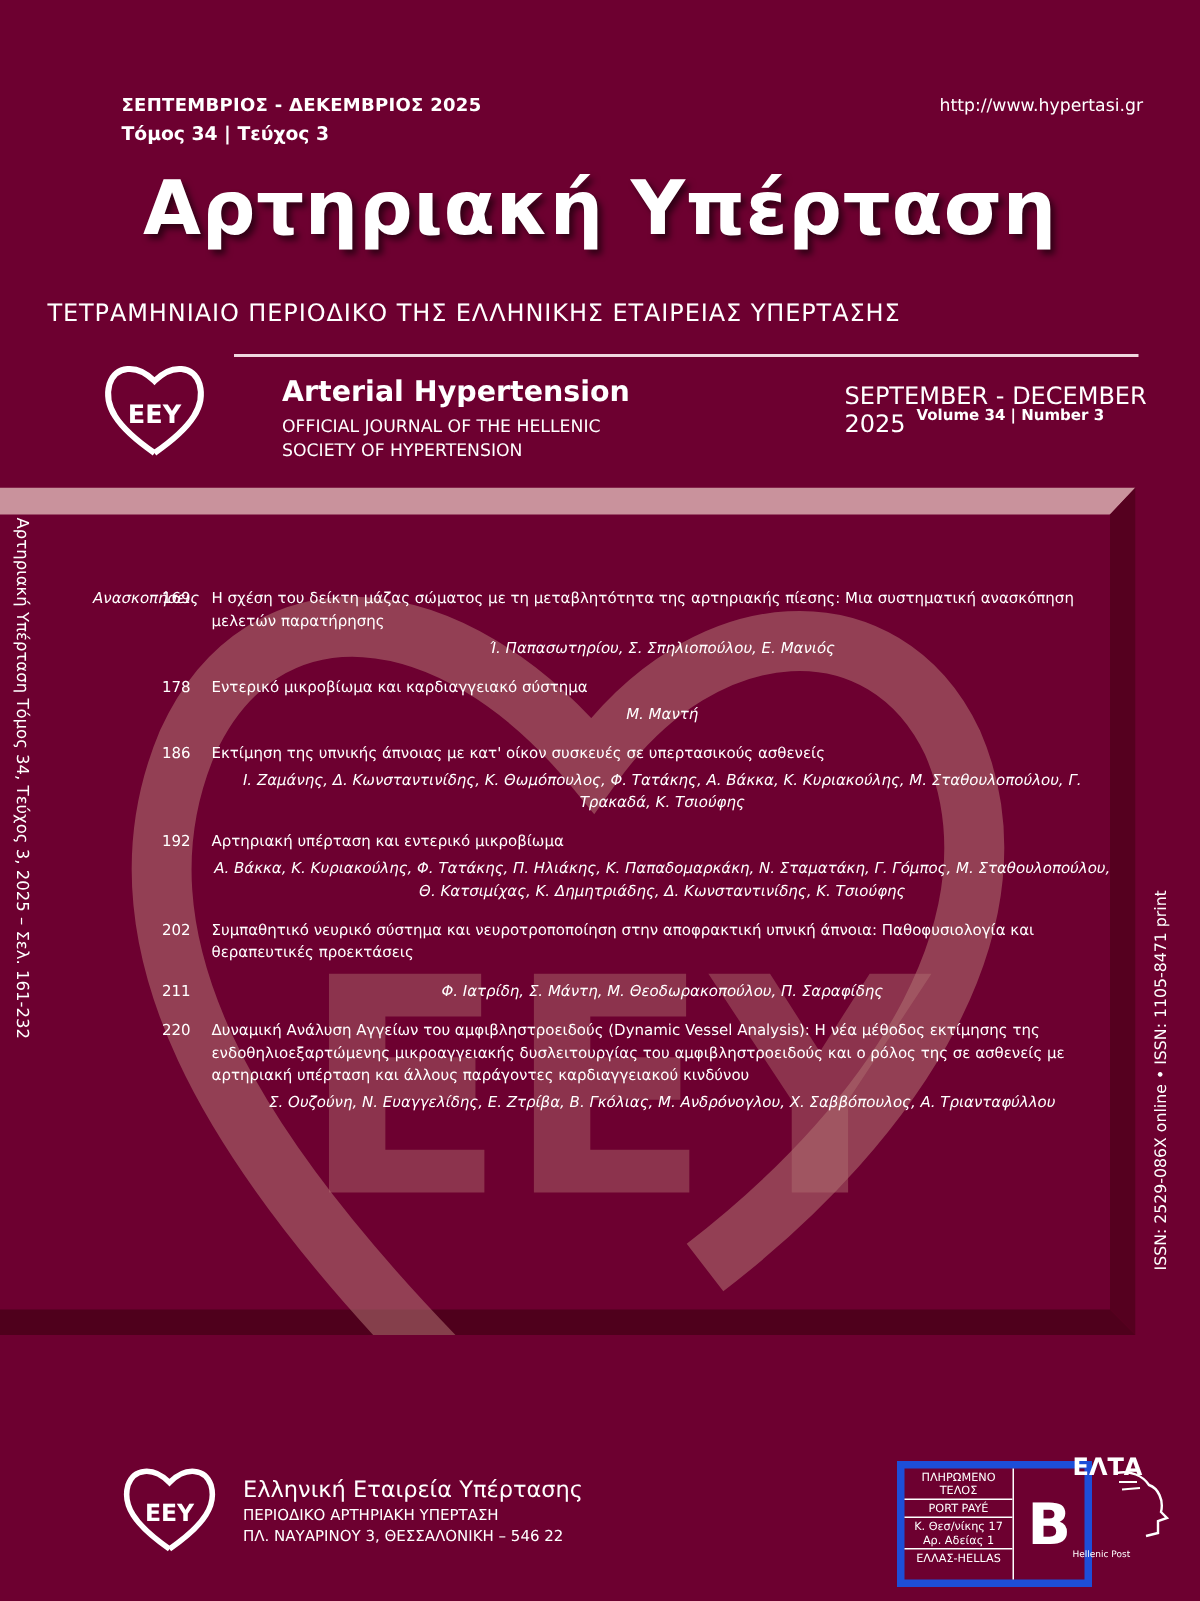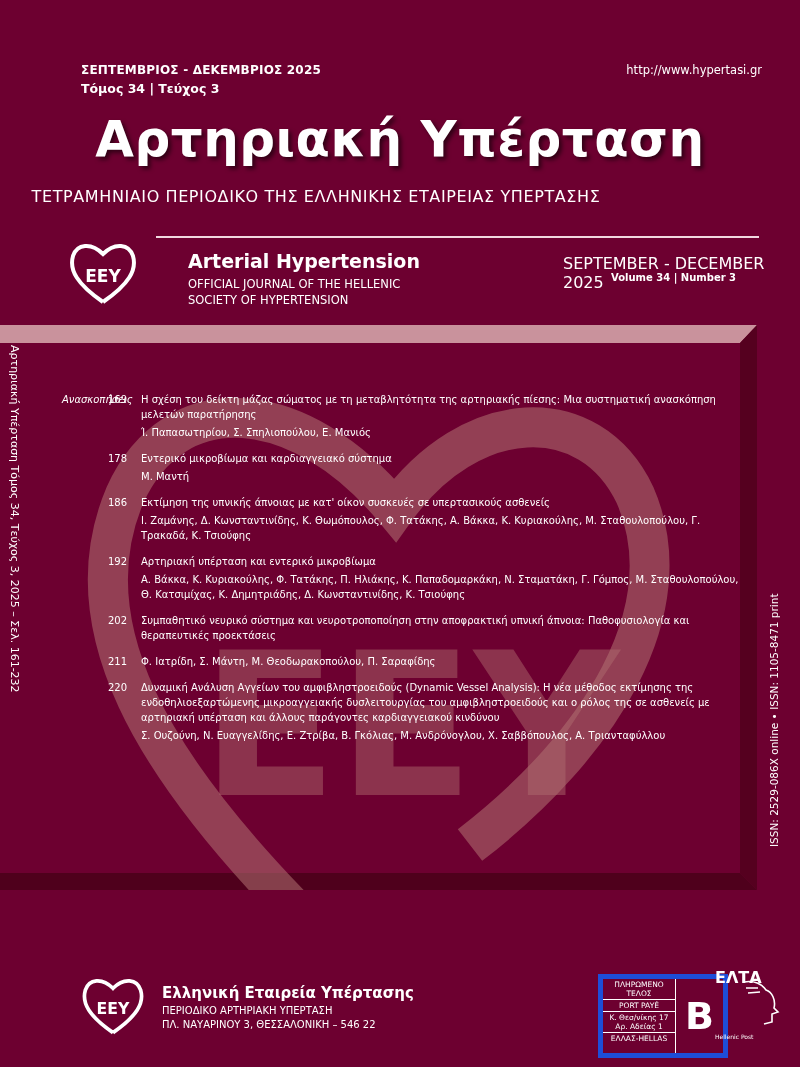--- a/index.html
+++ b/index.html
@@ -2,40 +2,40 @@
 <html><head>
 <meta charset="utf-8">
 <style>
   html, body { margin:0; padding:0; }
   body { width:800px; height:1067px; background:#6d0030; position:relative; overflow:hidden; font-family:"DejaVu Sans", sans-serif; color:#fff; }
   .abs { position:absolute; }
   .date-gr { left:81px; top:63px; font-size:12px; letter-spacing:0.2px;font-weight:bold; }
   .vol-gr { left:81px; top:81px; font-size:12.5px; font-weight:bold; }
   .url { right:38px; top:63px; font-size:11.5px; }
   .title { left:0; width:800px; top:110px; text-align:center; font-size:50px; font-weight:bold; letter-spacing:0.5px; text-shadow:3px 3px 4px rgba(0,0,0,0.55); }
-  .subtitle { left:0; width:632px; top:187px; text-align:center; font-size:16px; letter-spacing:0.6px; }
+  .subtitle { left:0; width:632px; top:199px; text-align:center; font-size:16px; letter-spacing:0.6px; }
   .hr { left:156px; top:236px; width:603px; height:2px; background:#f0d8df; }
   .logo { left:63px; top:232px; width:80px; height:78px; }
   .en-title { left:188px; top:250px; font-size:19px; font-weight:bold; }
   .en-official { left:188px; top:276px; font-size:11.5px; line-height:16px; }
   .en-date { left:563px; top:254px; font-size:16px; }
   .en-vol { left:563px; top:272px; font-size:10px; font-weight:bold;margin-left:48px; }
   .spine-left { left:3px; top:345px; width:18px; height:460px; }
   .spine-left span { position:absolute; left:0; top:0; transform-origin:0 0; transform:translate(18px,0) rotate(90deg); white-space:nowrap; font-size:11px; }
   .spine-right { left:760px; top:565px; width:30px; height:290px; }
   .spine-right span { position:absolute; left:0; top:0; transform-origin:0 0; transform:translate(8px,282px) rotate(-90deg); white-space:nowrap; font-size:10.5px; }
   .panel { left:0; top:325px; width:757px; height:565px; }
   .toc { left:62px; top:392px; width:680px; font-size:10px; line-height:15px; }
   .section-label { position:absolute; left:0; top:0; font-style:italic; }
   .entry { position:relative; margin-left:46px; padding-left:33px; margin-bottom:11px; }
   .entry .page { position:absolute; left:0; top:0; width:26px; }
   .entry .etitle { display:block; }
-  .entry .eauth { display:block; margin-top:3px; }
+  .entry .eauth { display:block; font-style:italic; margin-top:3px;text-align:center; }
   .footer-logo { left:75px; top:968px; width:76px; height:72px; }
-  .soc-name { left:162px; top:984px; font-size:15px; font-weight:bold;text-align:right; }
+  .soc-name { left:162px; top:984px; font-size:15px; font-weight:normal;text-align:right; }
   .soc-addr { left:162px; top:1004px; font-size:10px; line-height:14px; }
   .post-box { left:598px; top:974px; width:120px; height:74px; border:5px solid #1d4ed8; }
   .post-left { position:absolute; left:0; top:0; width:72px; height:74px; border-right:1px solid #fff; font-size:7.5px; text-align:center; }
   .post-left div { border-bottom:1px solid #fff; padding:1px 0; }
   .post-left div:last-child { border-bottom:none; }
   .post-b { position:absolute; left:73px; top:0; width:47px; height:74px; display:flex; align-items:center; justify-content:center; font-size:38px; font-weight:bold; }
   .elta { left:715px; top:968px; font-size:16px; font-weight:bold; }
   .elta-sub { left:715px; top:1033px; font-size:6px; }
 </style>
 </head>

